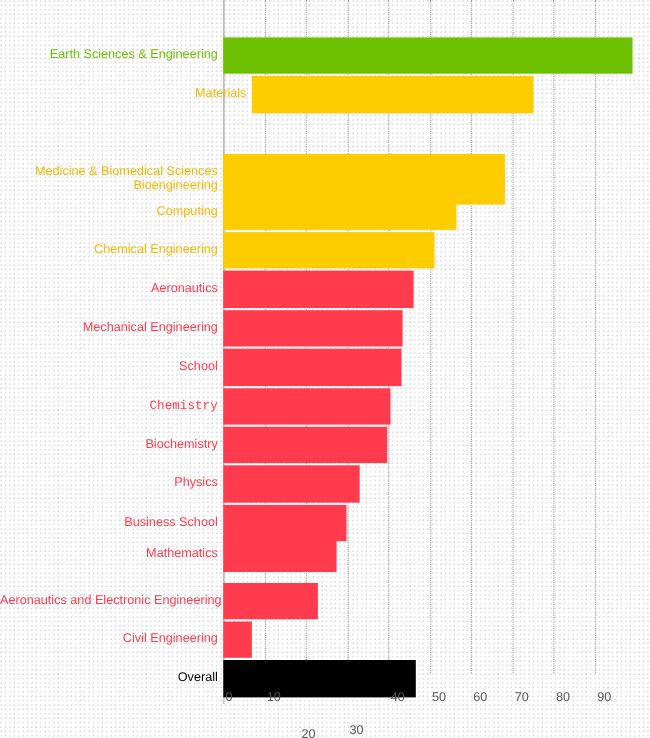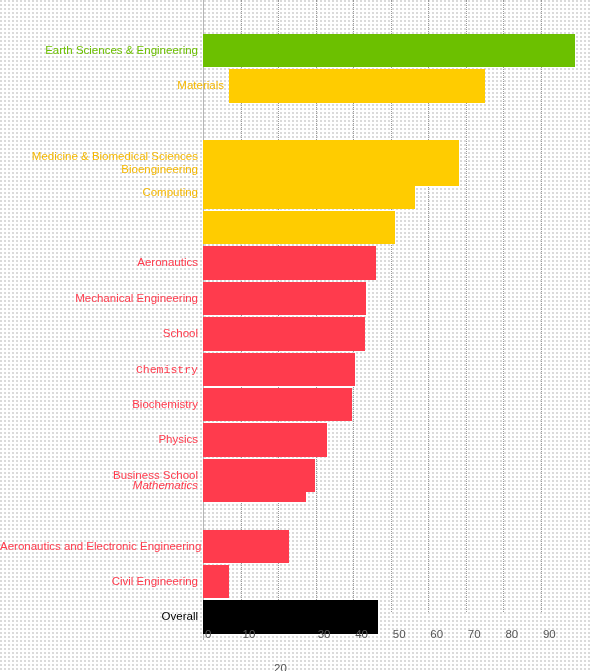--- a/index.html
+++ b/index.html
@@ -123,20 +123,21 @@
       </div>
       <div class="row" style="top: 139.2px;">
         <div class="row-label" style="color: rgb(245, 184, 0);">Medicine &amp; Biomedical Sciences</div>
         <div class="bar" title="Medicine &amp; Biomedical Sciences: 68.3" style="width: 256.466px; background: rgb(255, 204, 0);"></div>
       </div>
       <div class="row" style="top: 174.6px;">
         <div class="row-label" style="color: rgb(245, 184, 0);">Computing</div>
         <div class="bar" title="Computing: 56.5" style="width: 212.157px; background: rgb(255, 204, 0);"></div>
       </div>
       <div class="row" style="top: 210px;">
+        <div class="row-label" style="color: rgb(245, 184, 0);">Chemical Engineering</div>
         <div class="bar" title="Chemical Engineering: 51.2" style="width: 192.256px; background: rgb(255, 204, 0);"></div>
       </div>
       <div class="row" style="top: 245.4px;">
         <div class="row-label" style="color: rgb(255, 59, 77);">Aeronautics</div>
         <div class="bar" title="Aeronautics: 46.1" style="width: 173.106px; background: rgb(255, 59, 77);"></div>
       </div>
       <div class="row" style="top: 280.8px;">
         <div class="row-label" style="color: rgb(255, 59, 77);">Mechanical Engineering</div>
         <div class="bar" title="Mechanical Engineering: 43.5" style="width: 163.343px; background: rgb(255, 59, 77);"></div>
       </div>
@@ -153,42 +154,42 @@
         <div class="bar" title="Biochemistry: 39.7" style="width: 149.073px; background: rgb(255, 59, 77);"></div>
       </div>
       <div class="row" style="top: 422.4px;">
         <div class="row-label" style="color: rgb(255, 59, 77);">Physics</div>
         <div class="bar" title="Physics: 33.1" style="width: 124.29px; background: rgb(255, 59, 77);"></div>
       </div>
       <div class="row" style="top: 457.8px;">
         <div class="row-label" style="color: rgb(255, 59, 77);">Business School</div>
         <div class="bar" title="Business School: 29.9" style="width: 112.274px; background: rgb(255, 59, 77);"></div>
       </div>
-      <div class="row" style="top: 468px; font-style: italic;">
+      <div class="row" style="top: 486px;">
         <div class="row-label" style="color: rgb(255, 59, 77);">Mathematics</div>
         <div class="bar" title="Mathematics: 27.5" style="width: 103.263px; background: rgb(255, 59, 77);"></div>
       </div>
       <div class="row" style="top: 528.6px;">
         <div class="row-label" style="color: rgb(255, 59, 77);">Aeronautics and Electronic Engineering</div>
         <div class="bar" title="Electrical and Electronic Engineering: 22.9" style="width: 85.9895px; background: rgb(255, 59, 77);"></div>
       </div>
       <div class="row" style="top: 564px;">
         <div class="row-label" style="color: rgb(255, 59, 77);">Civil Engineering</div>
         <div class="bar" title="Civil Engineering: 7" style="width: 26.285px; background: rgb(255, 59, 77);"></div>
       </div>
       <div class="row" style="top: 599.4px;">
         <div class="row-label" style="color: rgb(0, 0, 0);">Overall</div>
         <div class="bar" title="Overall: 46.7" style="width: 175.358px; background: rgb(0, 0, 0);"></div>
       </div>
     </div>
   <div id="x-axis">
       <div class="tick-label" style="left: 205px;">0</div>
       <div class="tick-label" style="left: 242.55px;">10</div>
       <div class="tick-label" style="left: 274px; margin-top: 34px;">20</div>
-      <div class="tick-label" style="left: 317.65px;">30</div>
+      <div class="tick-label" style="left: 317.65px; margin-top: 30px;">30</div>
       <div class="tick-label" style="left: 355.2px;">40</div>
       <div class="tick-label" style="left: 392.75px;">50</div>
       <div class="tick-label" style="left: 430.3px;">60</div>
       <div class="tick-label" style="left: 467.85px;">70</div>
       <div class="tick-label" style="left: 505.4px;">80</div>
       <div class="tick-label" style="left: 542.95px;">90</div>
     </div>
 
 </div>
 

